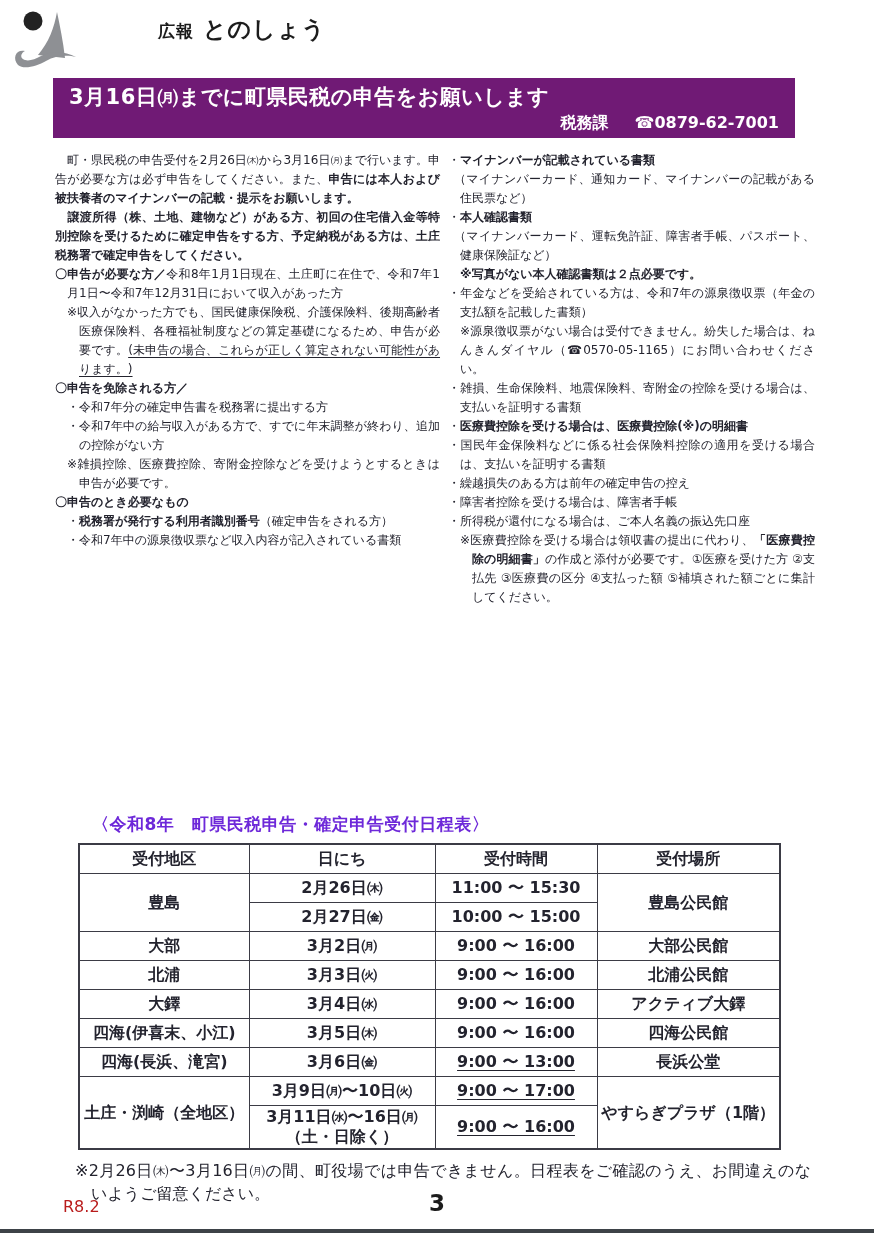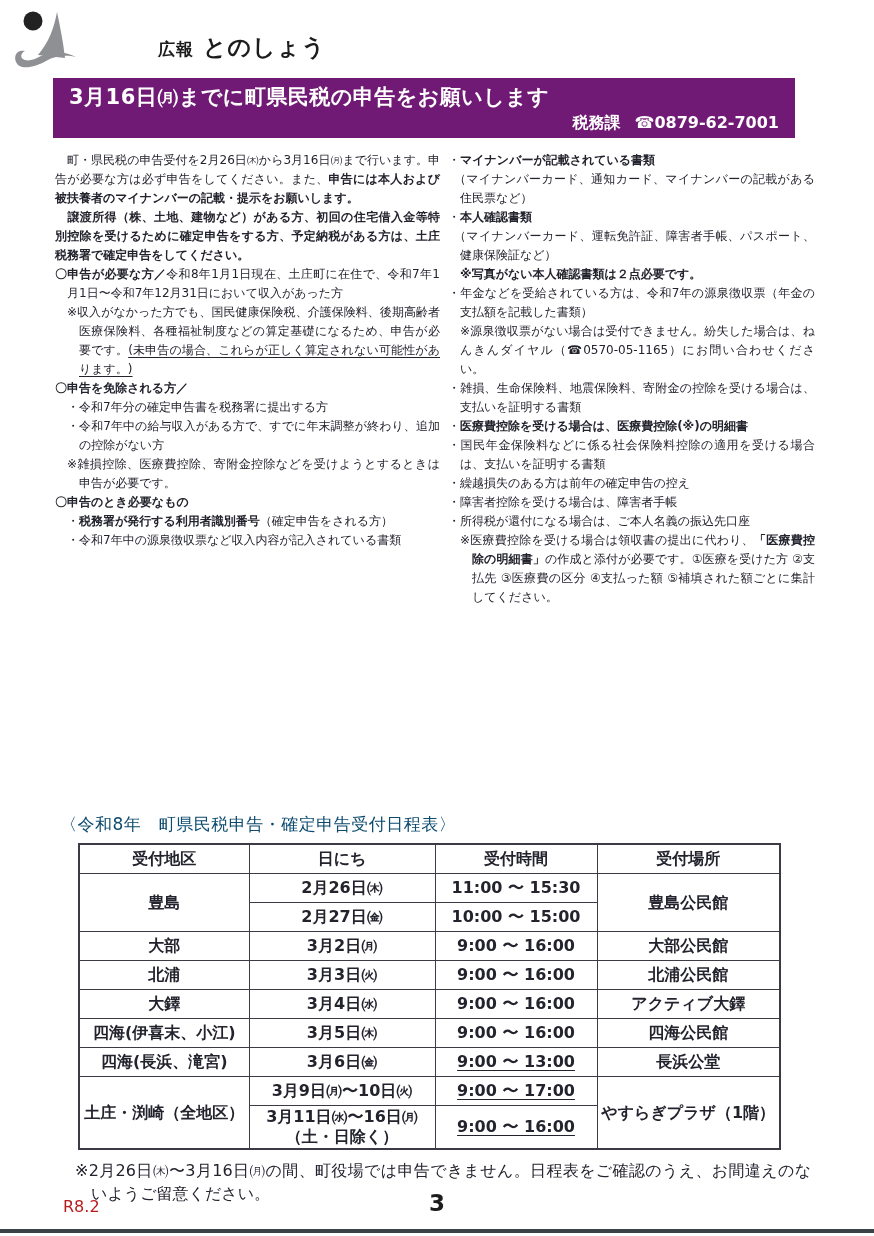--- a/index.html
+++ b/index.html
@@ -5,49 +5,49 @@
   html,body{margin:0;padding:0;background:#fff;}
   .page{
     position:relative;width:874px;height:1236px;background:#ffffff;overflow:hidden;
     font-family:"DejaVu Sans",sans-serif;color:#23232e;
   }
   
   .masthead{position:absolute;top:8px;left:10px;display:flex;gap:48px;}
   .logo{width:86px;height:64px;}
   .masthead-text{margin-left:14px;display:flex;align-items:baseline;font-weight:bold;color:#1c1c1c;margin-top:6px;}
   .masthead-kanji{font-size:17px;letter-spacing:1px;}
-  .masthead-kana{font-size:23px;margin-left:9px;letter-spacing:1px;margin-top:18px;}
+  .masthead-kana{font-size:23px;margin-left:9px;letter-spacing:1px;}
   
   .banner{
     position:absolute;top:78px;left:53px;width:742px;height:60px;box-sizing:border-box;
     background:#701a75;color:#ffffff;padding:5px 16px 4px 16px;
   }
   .banner-title{font-size:21px;font-weight:bold;letter-spacing:0.5px;line-height:28px;}
   .banner-contact{font-size:16px;font-weight:bold;text-align:right;line-height:22px;margin-top:1px;}
-  .banner-dept{margin-right:14px;font-family:Liberation Mono, monospace;}
+  .banner-dept{margin-right:26px;font-family:Liberation Mono, monospace;}
   
   .columns{position:absolute;top:151px;left:55px;width:760px;display:flex;}
   .col{font-size:12px;line-height:19px;text-align:justify;}
   .col-left{width:385px;margin-right:8px;}
   .col-right{width:367px;}
   .para{margin:0;}
   .b{font-weight:bold;}
   .u{text-decoration:underline;text-underline-offset:3px;}
   
   .s-lead{}
   .s-head{padding-left:1em;text-indent:-1em;}
   .s-b1,.s-note1{padding-left:2em;text-indent:-1em;}
   .s-b0{padding-left:1em;text-indent:-1em;}
   .s-paren{padding-left:1em;text-indent:-0.5em;}
   .s-note0{padding-left:1em;text-indent:0;}
   .s-noteIn{padding-left:2em;text-indent:-1em;}
   .s-noteDeep{padding-left:2em;text-indent:-1em;}
   
   .schedule{position:absolute;top:813px;left:60px;width:756px;}
-  .schedule-title{font-size:17px;font-weight:400;letter-spacing:0.5px;color:#0c4a6e;}
+  .schedule-title{font-size:17px;font-weight:700;letter-spacing:0.5px;color:#6d28d9;margin-left:32px;}
   table.sched{
     border-collapse:collapse;margin:7px 0 0 18px;width:701px;table-layout:fixed;
     border:2px solid #3b3b45;font-size:16px;color:#23232e;
   }
   table.sched th,table.sched td{
     border:1px solid #3b3b45;text-align:center;vertical-align:middle;
     padding:1px 3px;height:26px;line-height:1.25;font-weight:bold;
   }
   .schedule-note{margin:9px 0 0 15px;width:720px;font-size:16px;line-height:23px;
     padding-left:1em;text-indent:-1em;text-align:justify;}

